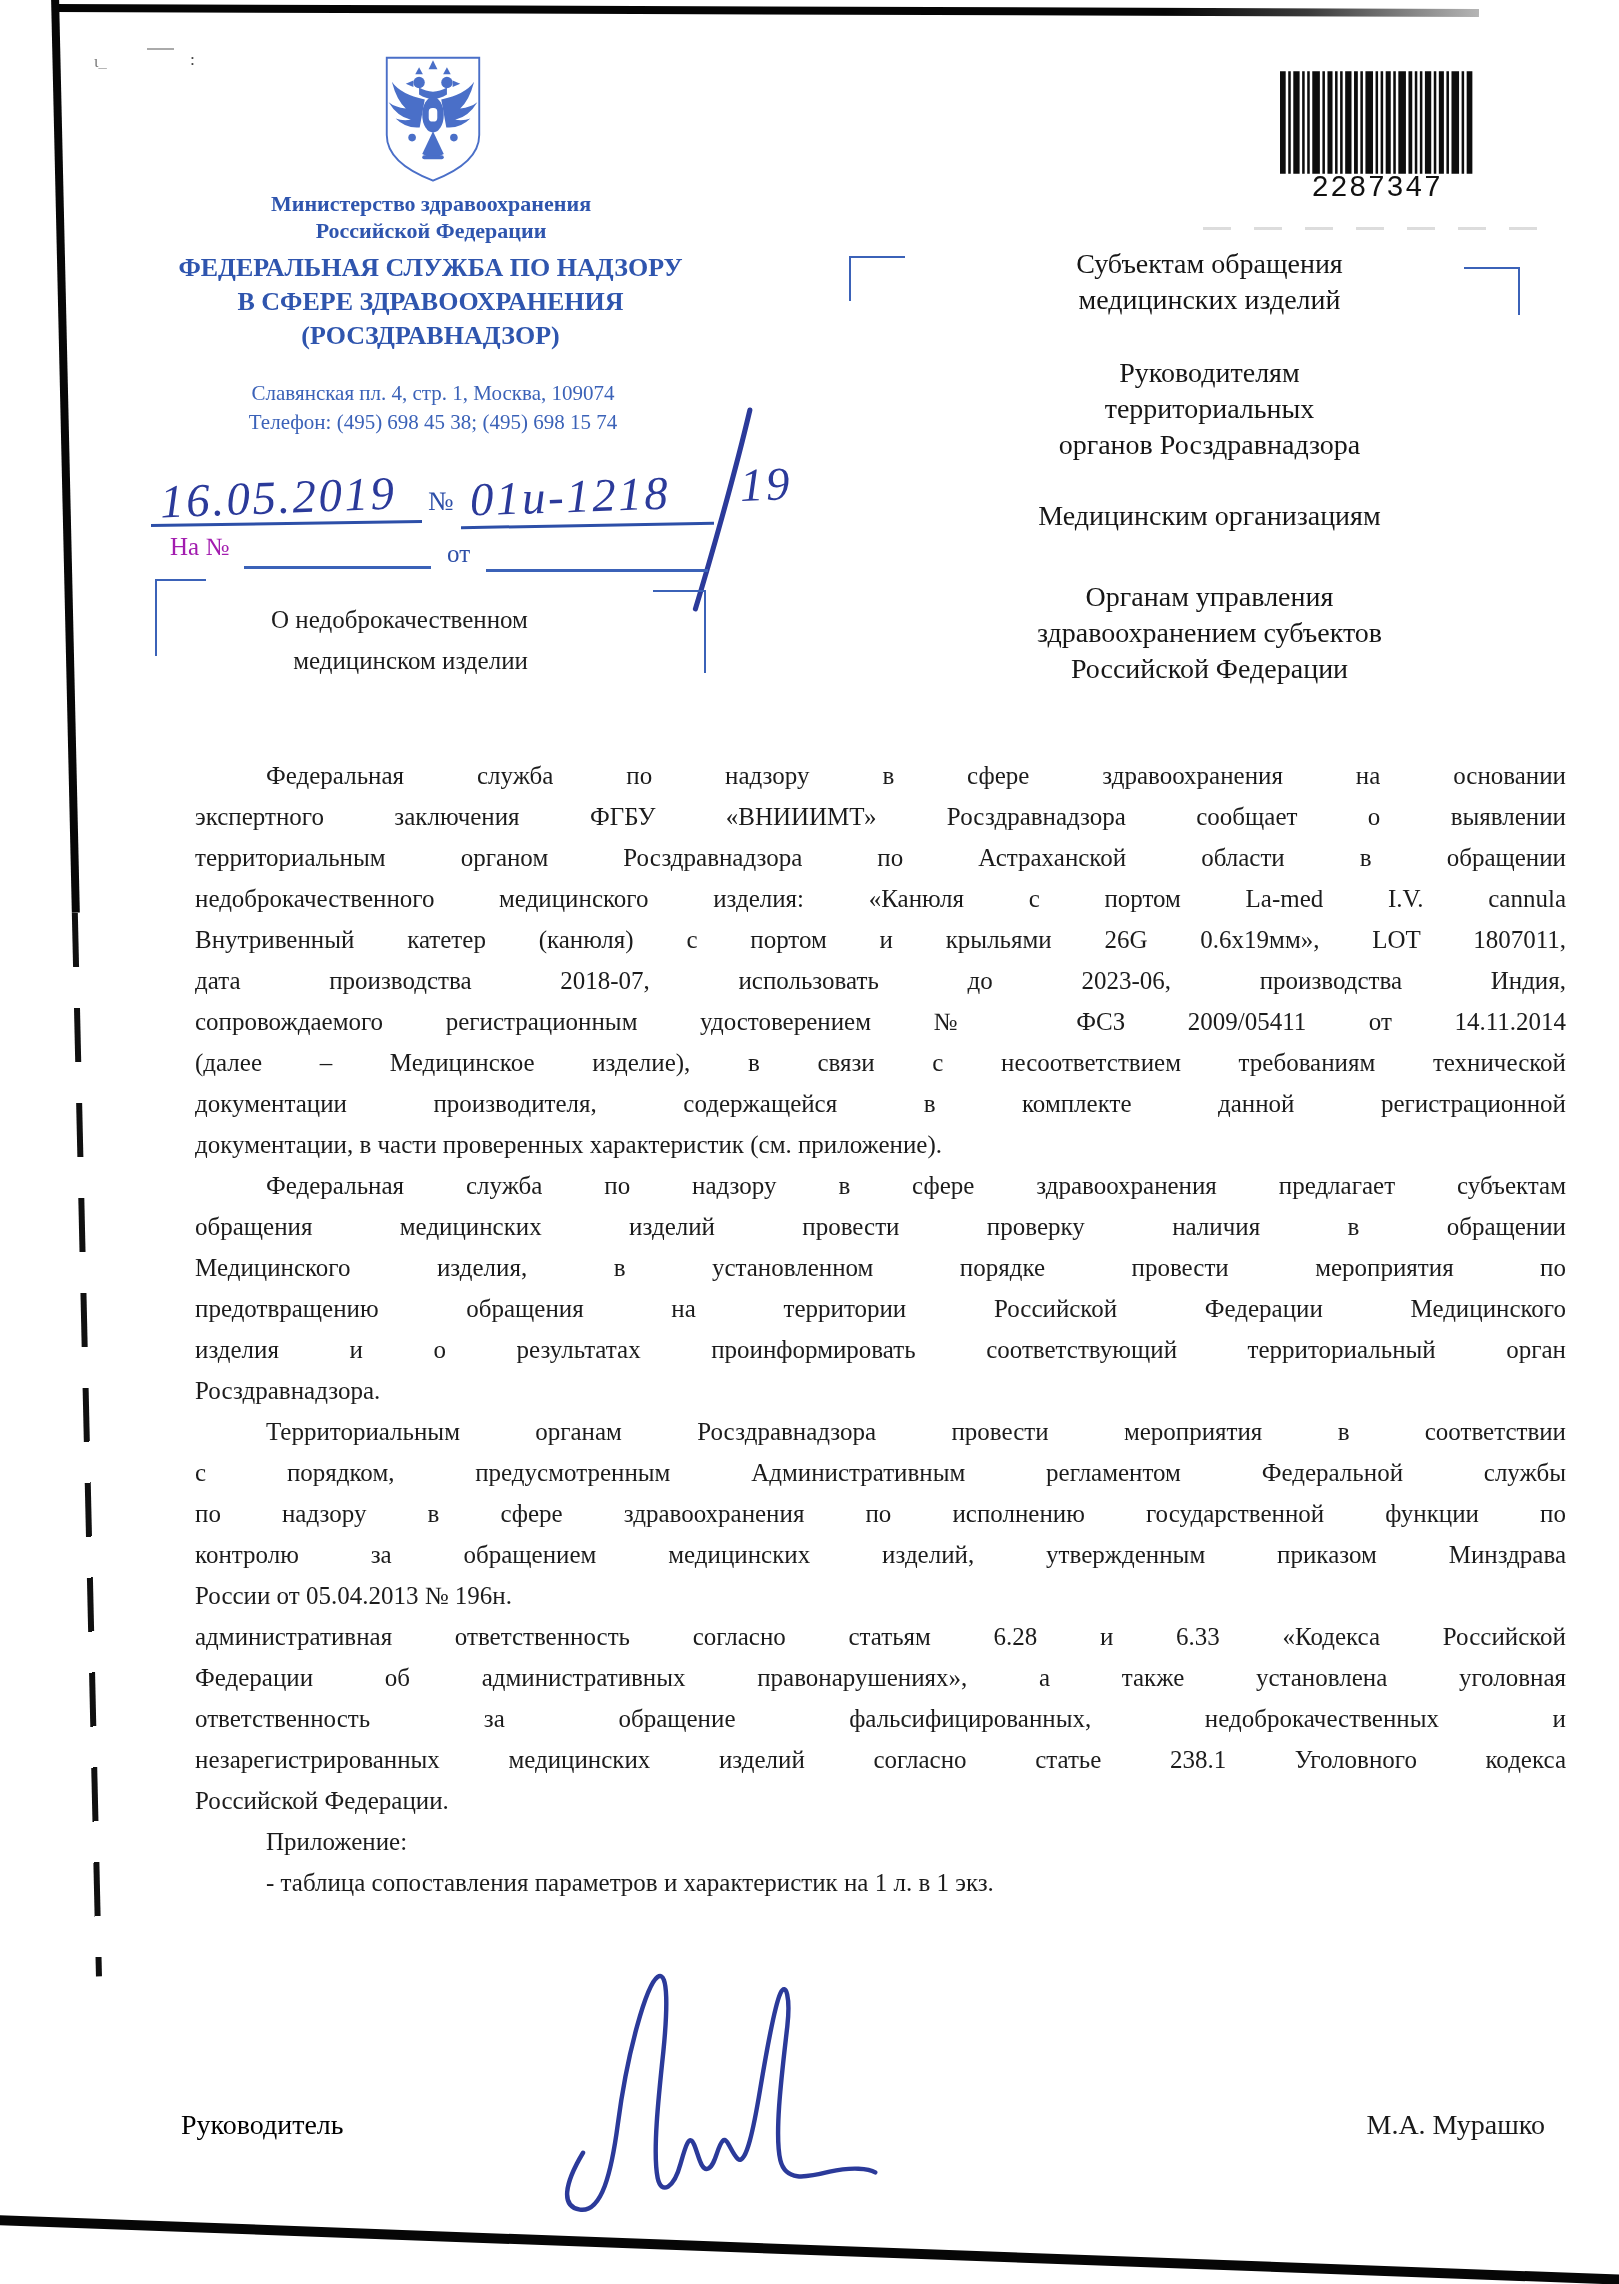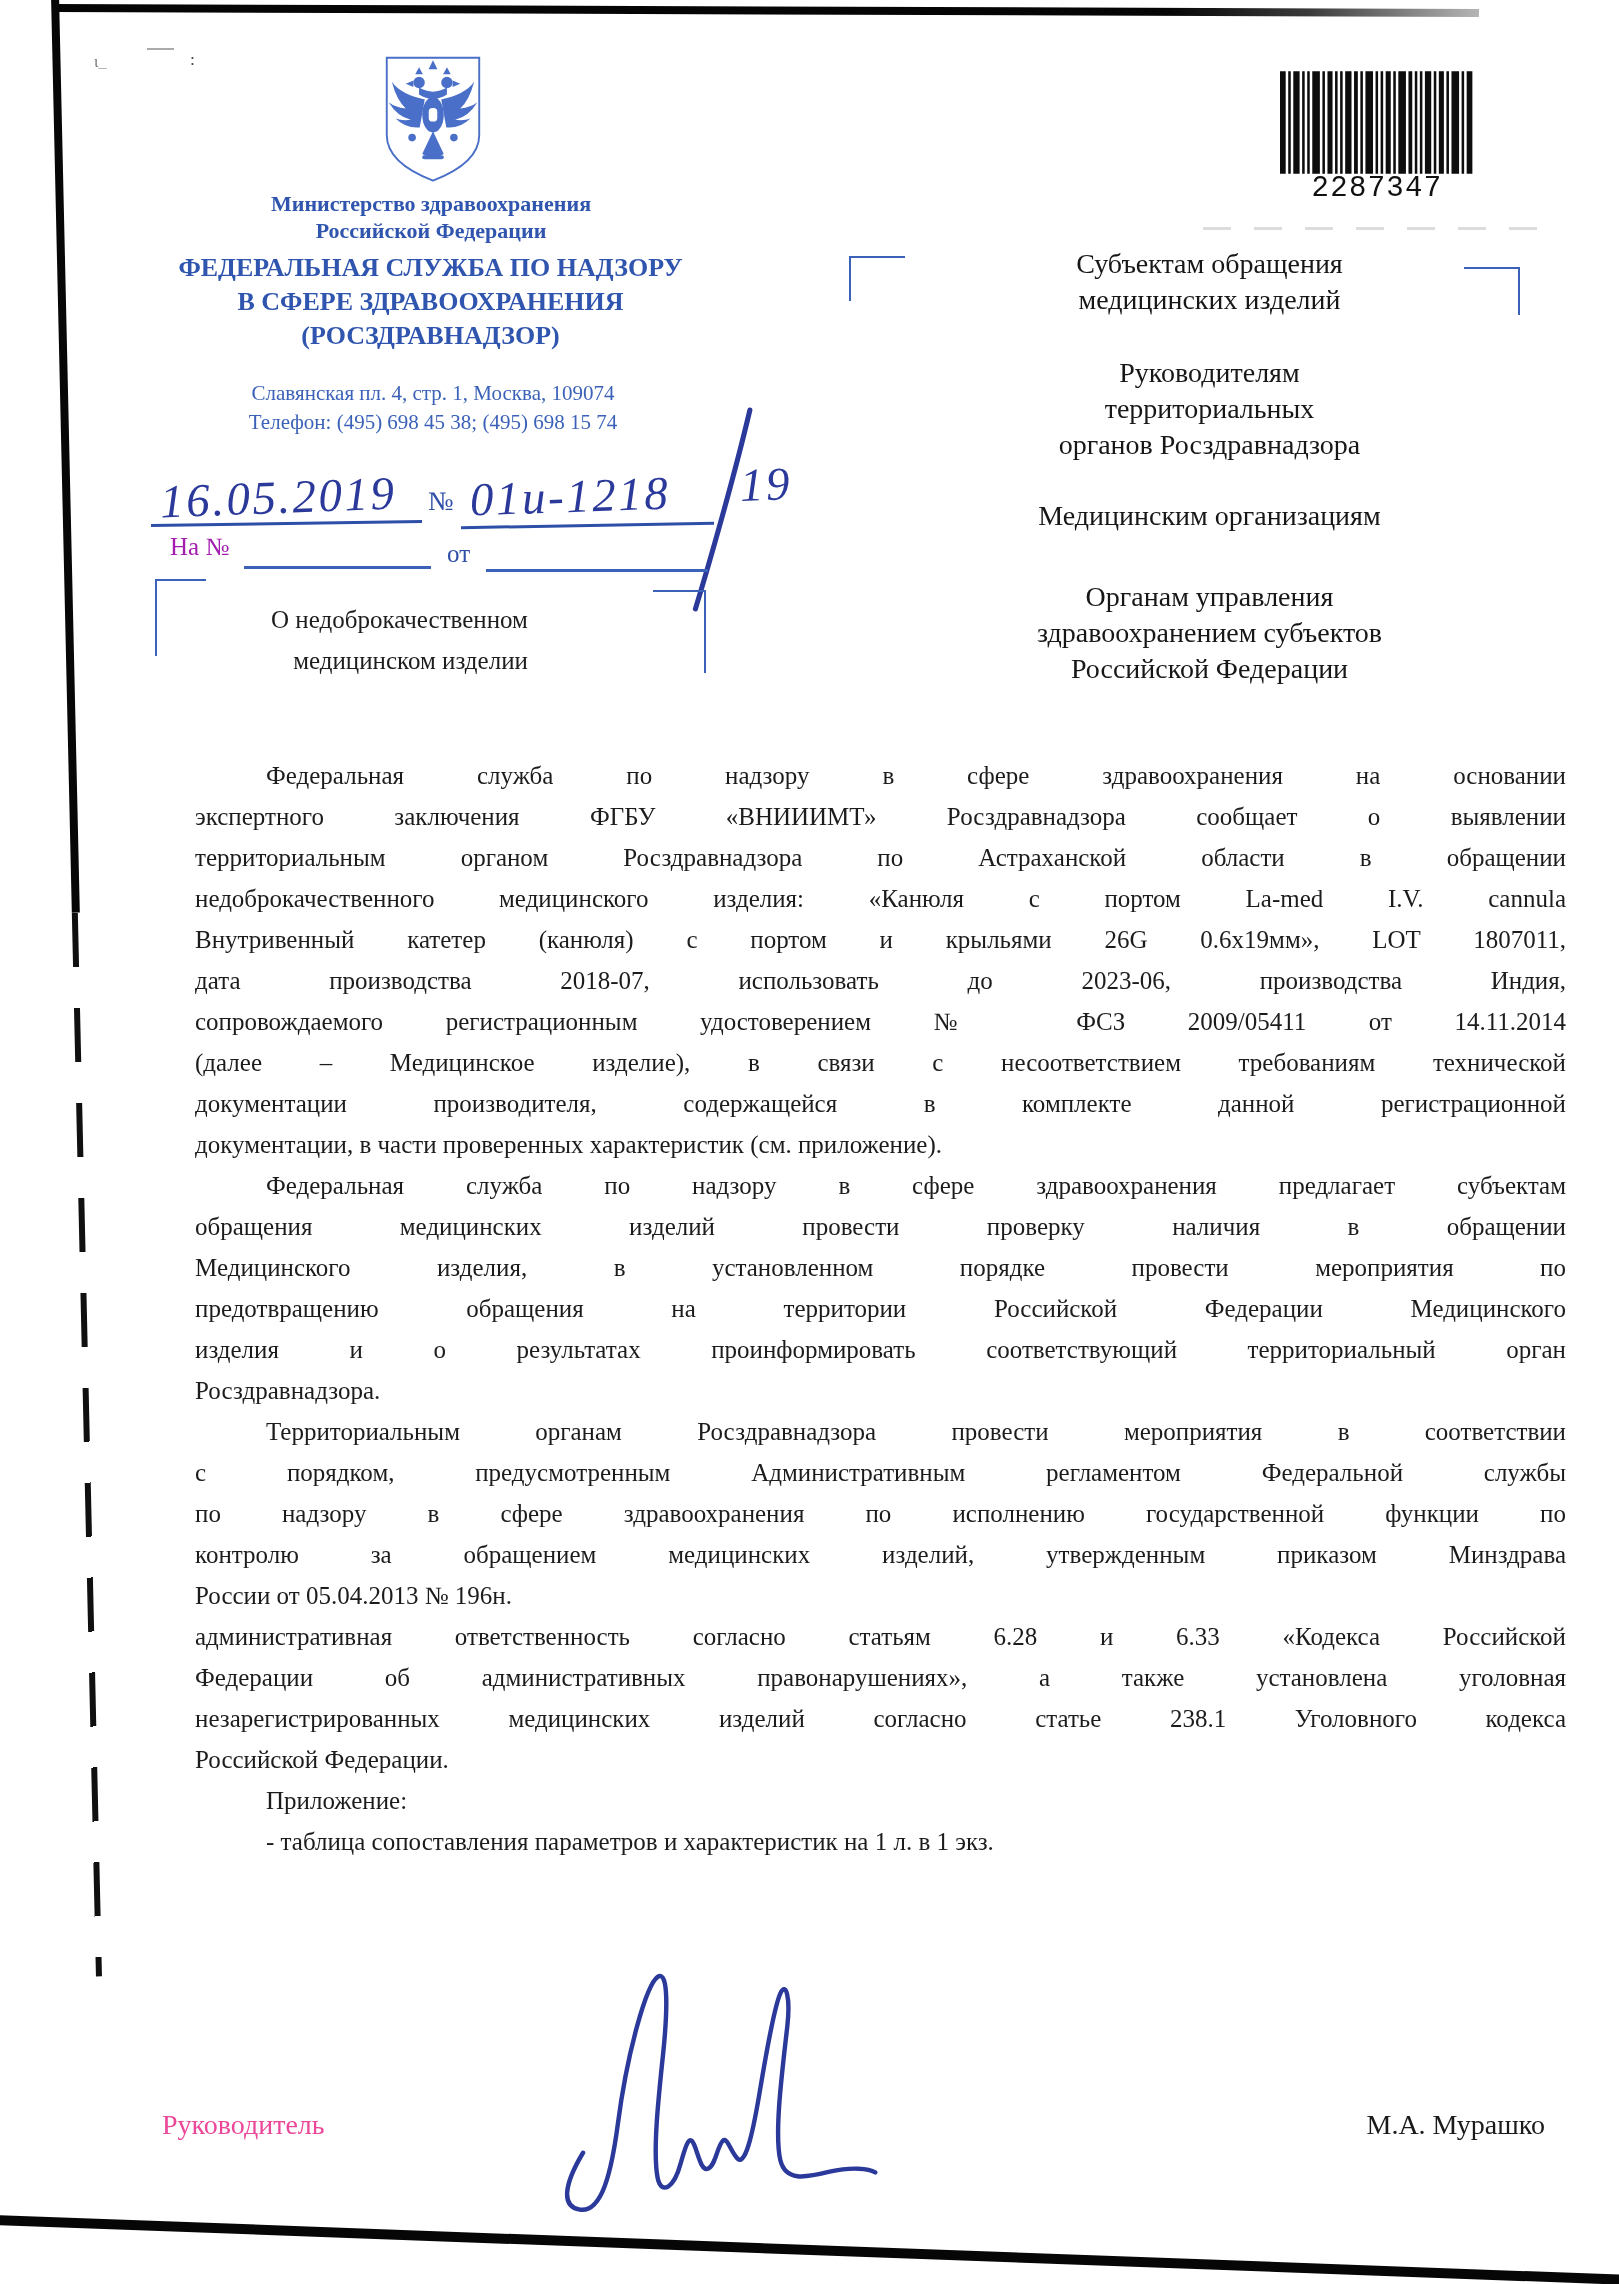--- a/index.html
+++ b/index.html
@@ -65,21 +65,21 @@
 
   
   .body-text{left:177px;top:755px;width:1371px;font-size:25px;color:#1c1c1c;margin-left:18px;}
   .body-text .para{margin:0;}
   .body-text .line{height:41px;line-height:41px;text-align:justify;text-align-last:justify;}
   .body-text .line.first{text-indent:71px;}
   .body-text .line.last{text-align-last:left;}
   .attach .line{text-align:center;text-align-last:left;text-indent:71px;}
 
   
-  .signer-title{left:162px;top:2109px;font-size:28px;color:#ec4899;}
+  .signer-title{left:181px;top:2109px;font-size:28px;color:#000000;}
   .signer-name{left:1225px;top:2109px;width:320px;text-align:right;font-size:28px;color:#1a1a1a;}
   .signature-svg{left:545px;top:1963px;}
 </style>
 </head>
 <body>
 
 <div id="page">
 
   <div class="abs top-scan-line"></div>
   <div class="abs left-scan-line">
@@ -235,20 +235,21 @@
     <div class="para">
         <div class="line first">Территориальным органам Росздравнадзора провести мероприятия в соответствии</div>
         <div class="line">с порядком, предусмотренным Административным регламентом Федеральной службы</div>
         <div class="line">по надзору в сфере здравоохранения по исполнению государственной функции по</div>
         <div class="line">контролю за обращением медицинских изделий, утвержденным приказом Минздрава</div>
         <div class="line last">России от 05.04.2013 № 196н.</div>
       </div>
     <div class="para">
         <div class="line">административная ответственность согласно статьям 6.28 и 6.33 «Кодекса Российской</div>
         <div class="line">Федерации об административных правонарушениях», а также установлена уголовная</div>
+        <div class="line">ответственность за обращение фальсифицированных, недоброкачественных и</div>
         <div class="line">незарегистрированных медицинских изделий согласно статье 238.1 Уголовного кодекса</div>
         <div class="line last">Российской Федерации.</div>
       </div>
     <div class="para attach">
         <div class="line first">Приложение:</div>
         <div class="line last">- таблица сопоставления параметров и характеристик на 1 л. в 1 экз.</div>
       </div>
   </div>
 
   <div class="abs signer-title">Руководитель</div>

